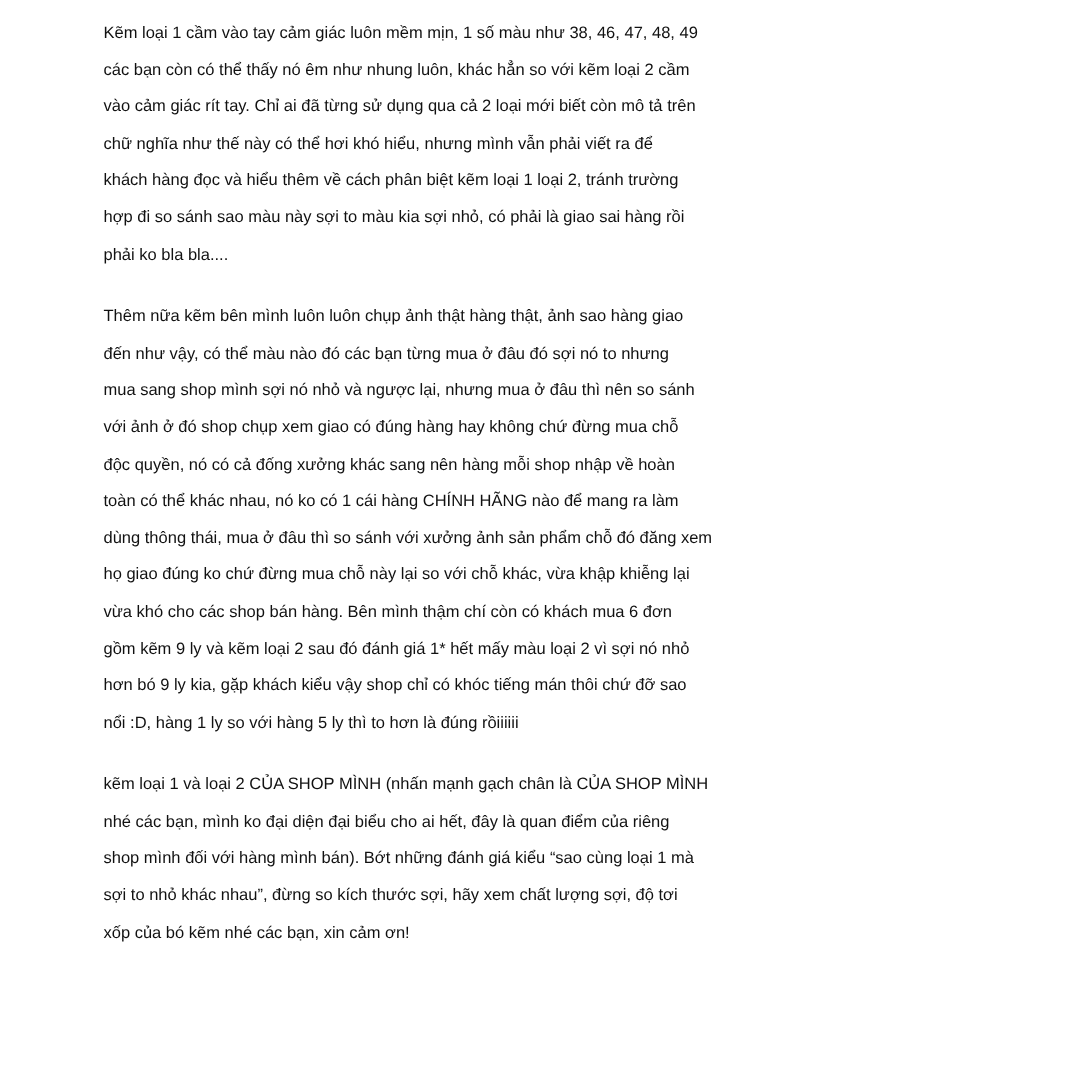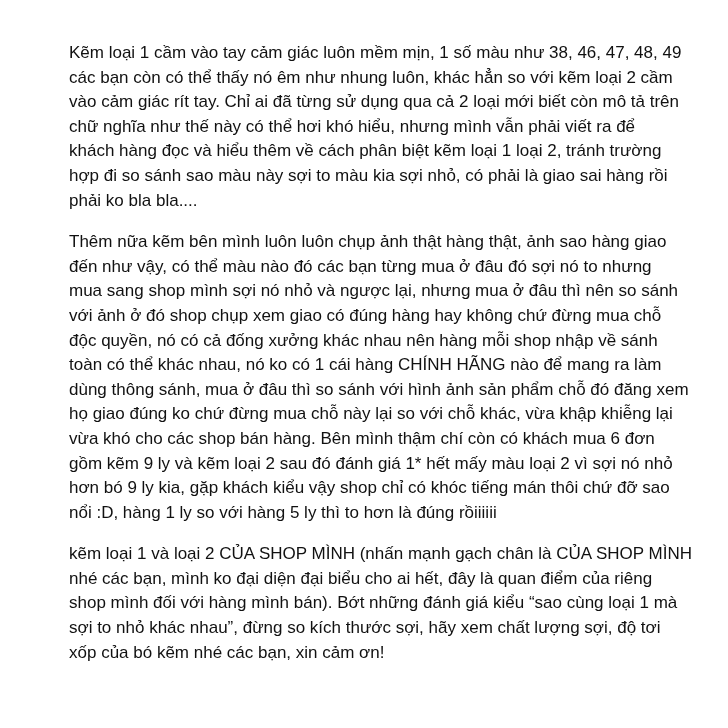--- a/index.html
+++ b/index.html
@@ -12,24 +12,23 @@
     height: 728px;
     overflow: hidden;
     position: relative;
   }
   .doc {
     position: absolute;
     left: 69px;
     top: 10px;
     width: 600px;
     font-family: "Liberation Sans", "DejaVu Sans", sans-serif;
-    font-size: 17px;
+    font-size: 11px;
     line-height: 24.6px;
     color: #111111;
-    margin-top: 31px;
   }
   .para {
     margin: 0 0 17px 0;
   }
   .line {
     display: block;
     white-space: nowrap;
   }
 </style>
 </head>
@@ -43,23 +42,23 @@
     <span class="line">chữ nghĩa như thế này có thể hơi khó hiểu, nhưng mình vẫn phải viết ra để</span>
     <span class="line">khách hàng đọc và hiểu thêm về cách phân biệt kẽm loại 1 loại 2, tránh trường</span>
     <span class="line">hợp đi so sánh sao màu này sợi to màu kia sợi nhỏ, có phải là giao sai hàng rồi</span>
     <span class="line">phải ko bla bla....</span>
   </p>
   <p class="para">
     <span class="line">Thêm nữa kẽm bên mình luôn luôn chụp ảnh thật hàng thật, ảnh sao hàng giao</span>
     <span class="line">đến như vậy, có thể màu nào đó các bạn từng mua ở đâu đó sợi nó to nhưng</span>
     <span class="line">mua sang shop mình sợi nó nhỏ và ngược lại, nhưng mua ở đâu thì nên so sánh</span>
     <span class="line">với ảnh ở đó shop chụp xem giao có đúng hàng hay không chứ đừng mua chỗ</span>
-    <span class="line">độc quyền,  nó có cả đống xưởng khác nhau nên hàng mỗi shop nhập về sánh</span>
+    <span class="line">độc quyền,  nó có cả đống xưởng khác sang nên hàng mỗi shop nhập về hoàn</span>
     <span class="line">toàn có thể khác nhau, nó ko có 1 cái hàng CHÍNH HÃNG nào để mang ra làm</span>
-    <span class="line">dùng thông sánh, mua ở đâu thì so sánh với hình ảnh sản phẩm chỗ đó đăng xem</span>
+    <span class="line">dùng thông thái, mua ở đâu thì so sánh với xưởng ảnh sản phẩm chỗ đó đăng xem</span>
     <span class="line">họ giao đúng ko chứ đừng mua chỗ này lại so với chỗ khác, vừa khập khiễng lại</span>
     <span class="line">vừa khó cho các shop bán hàng. Bên mình thậm chí còn có khách mua 6 đơn</span>
     <span class="line">gồm kẽm 9 ly và kẽm loại 2 sau đó đánh giá 1* hết mấy màu loại 2 vì sợi nó nhỏ</span>
     <span class="line">hơn bó 9 ly kia, gặp khách kiểu vậy shop chỉ có khóc tiếng mán thôi chứ đỡ sao</span>
     <span class="line">nổi :D, hàng 1 ly so với hàng 5 ly thì to hơn là đúng rồiiiiii</span>
   </p>
   <p class="para">
     <span class="line">kẽm loại 1 và loại 2 CỦA SHOP MÌNH (nhấn mạnh gạch chân là CỦA SHOP MÌNH</span>
     <span class="line">nhé các bạn,  mình ko đại diện đại biểu cho ai hết, đây là quan điểm của riêng</span>
     <span class="line">shop mình đối với hàng mình bán). Bớt những đánh giá kiểu “sao cùng loại 1 mà</span>

